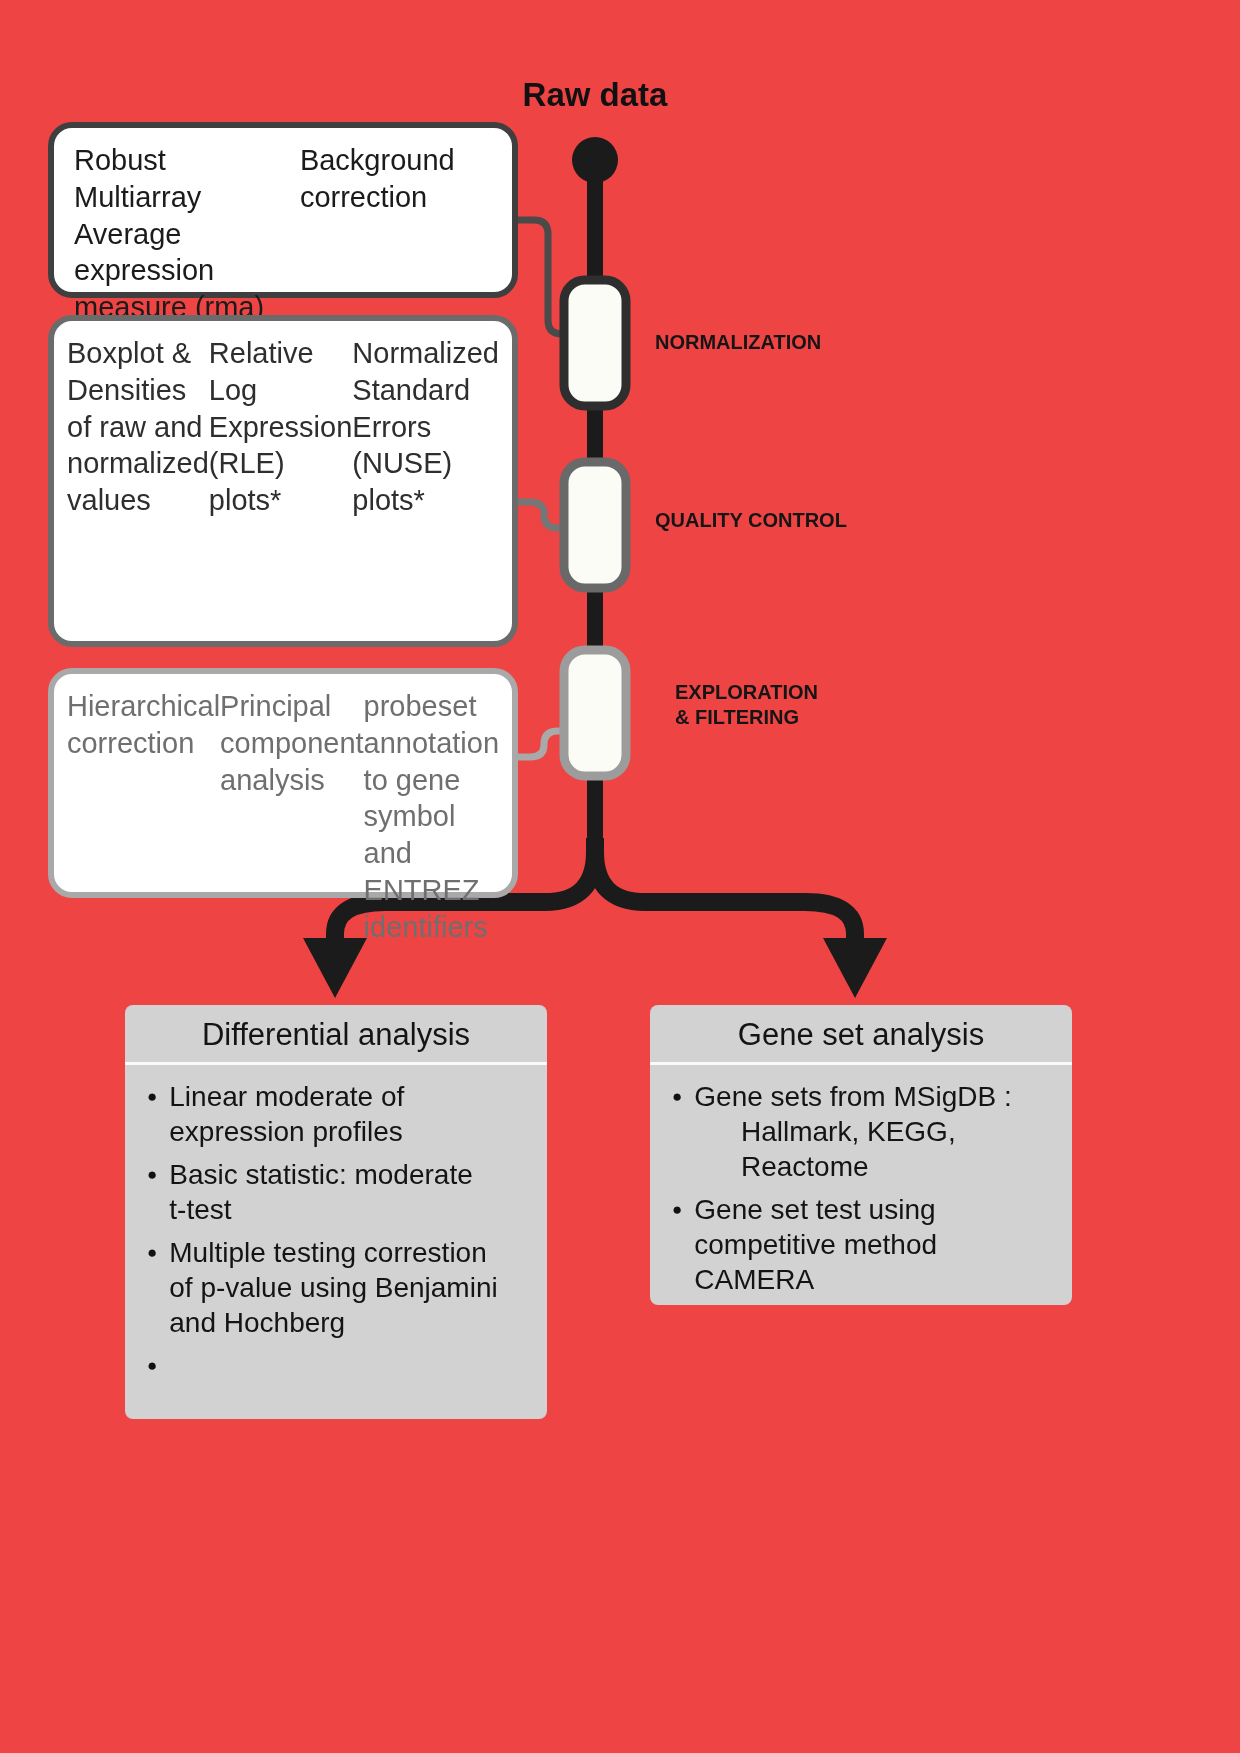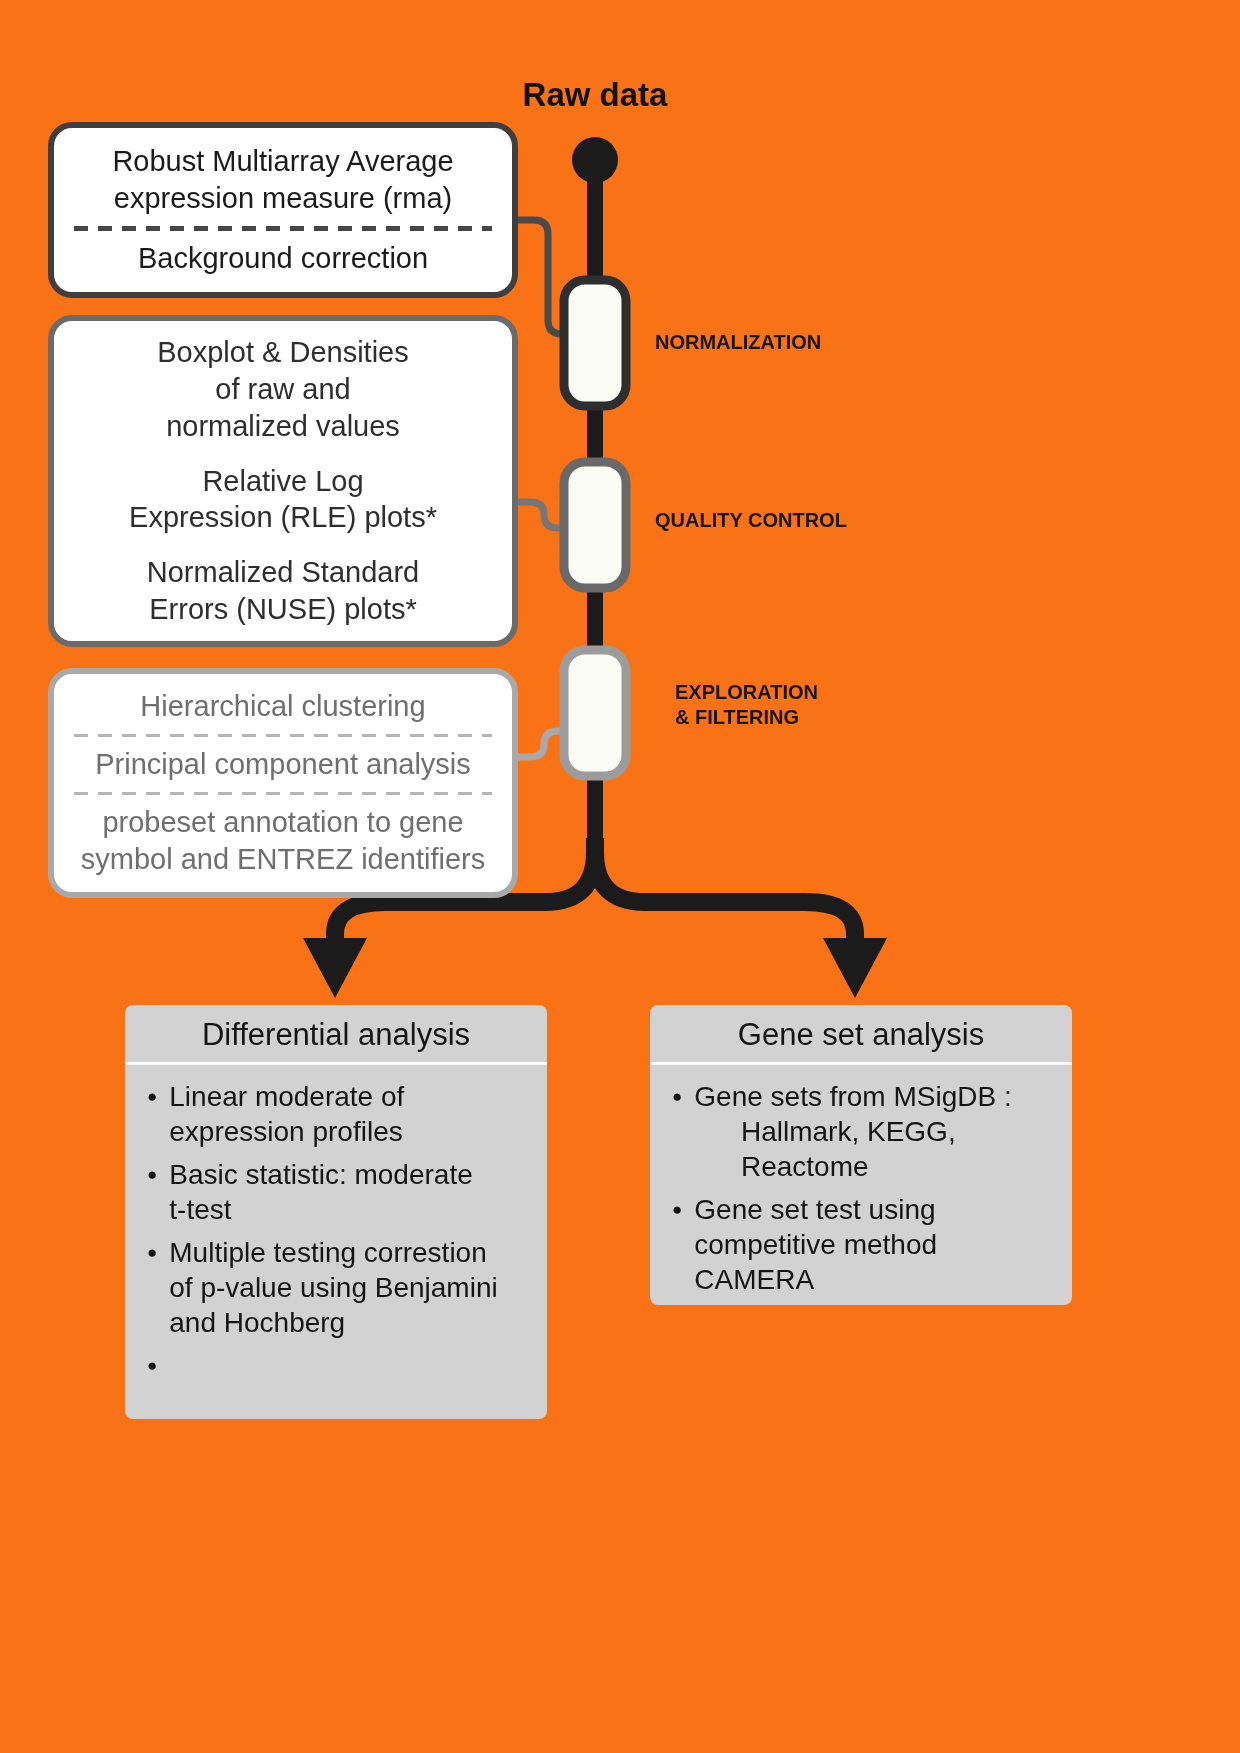--- a/index.html
+++ b/index.html
@@ -1,31 +1,31 @@
 <!DOCTYPE html>
 <html><head>
 <meta charset="utf-8">
 <style>
   * { margin:0; padding:0; box-sizing:border-box; }
   html,body { background:#ffffff; }
   body { font-family:"Liberation Sans", sans-serif; }
-  .canvas { position:relative; width:1240px; height:1753px; background:#f97316; overflow:hidden; }
+  .canvas { position:relative; width:1240px; height:1753px; background:#ef4444; overflow:hidden; }
 
   .backbone-svg { position:absolute; left:0; top:0; width:1240px; height:1753px; }
 
   .raw-data {
     position:absolute; left:595px; top:76px; transform:translateX(-50%);
     font-size:33px; font-weight:700; color:#111; white-space:nowrap;
   }
 
   
   .pbox {
     position:absolute; left:48px; width:470px;
     border-radius:24px; background:#ffffff;
-    padding:14px 20px; display:flex; flex-direction:column; justify-content:center;text-align:center;
+    padding:14px 20px; display:flex; flex-direction:row; justify-content:center;
   }
   .pbox .item { white-space:pre-line; font-size:29px; line-height:1.27; }
   .pbox .dash { height:5px; margin:9px 0; }
   .pbox1 { top:122px; height:176px; border:6px solid #3f3f3f; color:#1b1b1b; }
   .pbox1 .dash { background:repeating-linear-gradient(90deg,#474747 0 14px,transparent 14px 24px); }
   .pbox2 { top:315px; height:332px; border:6px solid #6b6b6b; color:#2e2e2e; }
   .pbox2 .dash { background:repeating-linear-gradient(90deg,#7b7b7b 0 14px,transparent 14px 24px); }
   .pbox3 { top:668px; height:230px; border:6px solid #a9a9a9; color:#6f6f6f; }
   .pbox3 .dash { background:repeating-linear-gradient(90deg,#b5b5b5 0 14px,transparent 14px 24px); }
 
@@ -95,21 +95,21 @@
 normalized values</div>
     <div class="dash"></div>
     <div class="item">Relative Log
 Expression (RLE) plots*</div>
     <div class="dash"></div>
     <div class="item">Normalized Standard
 Errors (NUSE) plots*</div>
   </div>
 
   <div class="pbox pbox3">
-    <div class="item">Hierarchical clustering</div>
+    <div class="item">Hierarchical correction</div>
     <div class="dash"></div>
     <div class="item">Principal component analysis</div>
     <div class="dash"></div>
     <div class="item">probeset annotation to gene
 symbol and ENTREZ identifiers</div>
   </div>
 
   <div class="stage-label stage1">NORMALIZATION</div>
   <div class="stage-label stage2">QUALITY CONTROL</div>
   <div class="stage-label stage3">EXPLORATION

